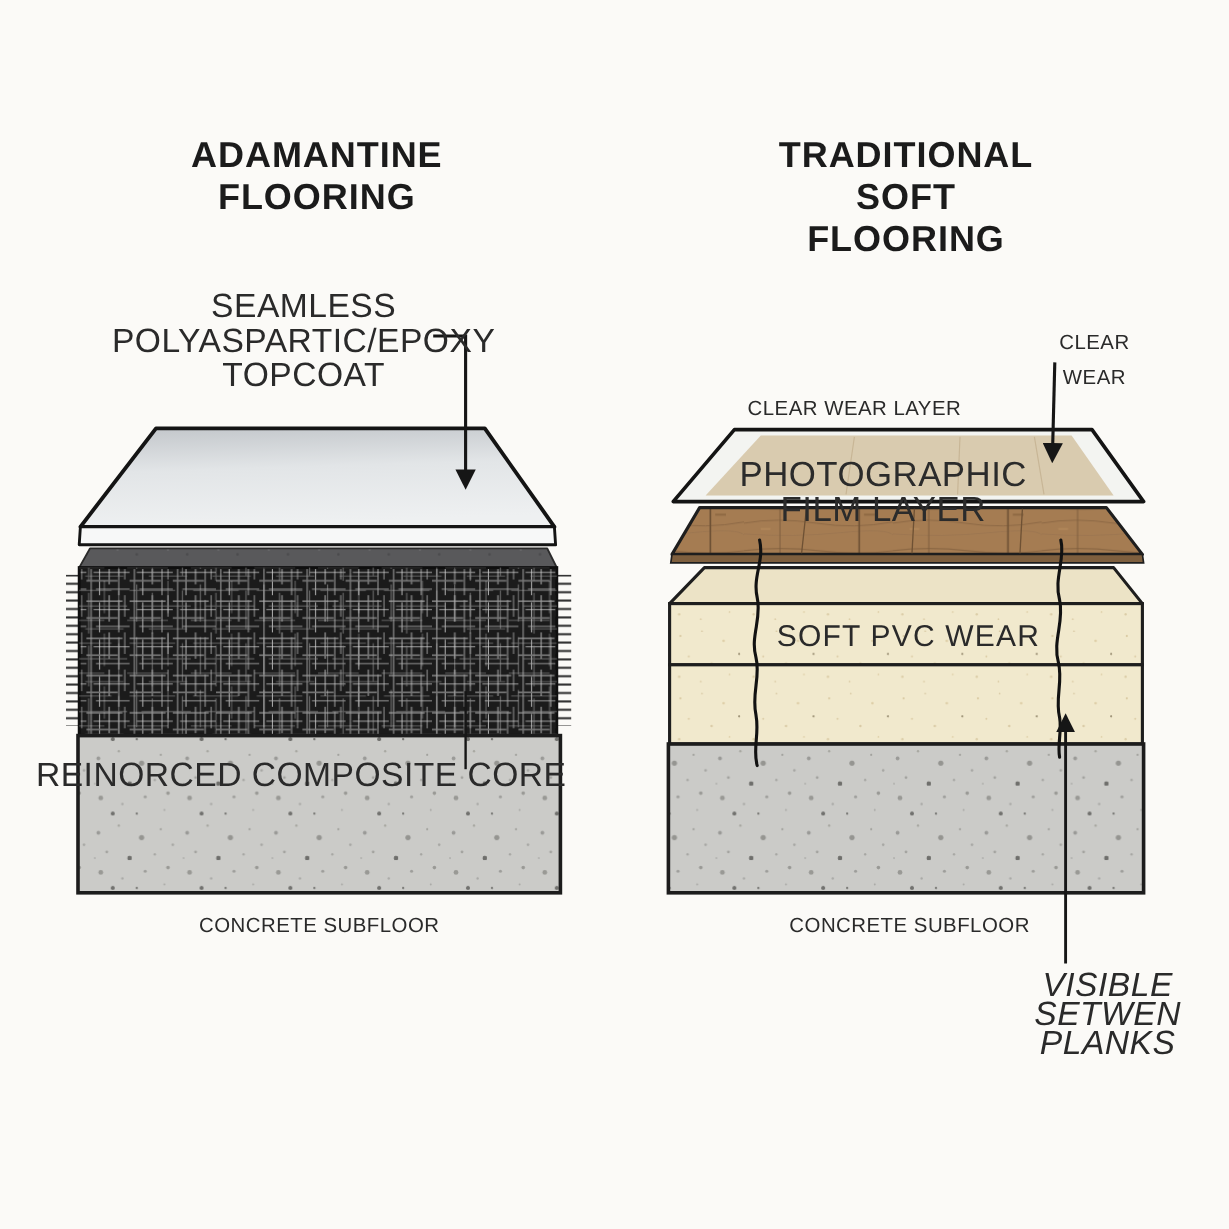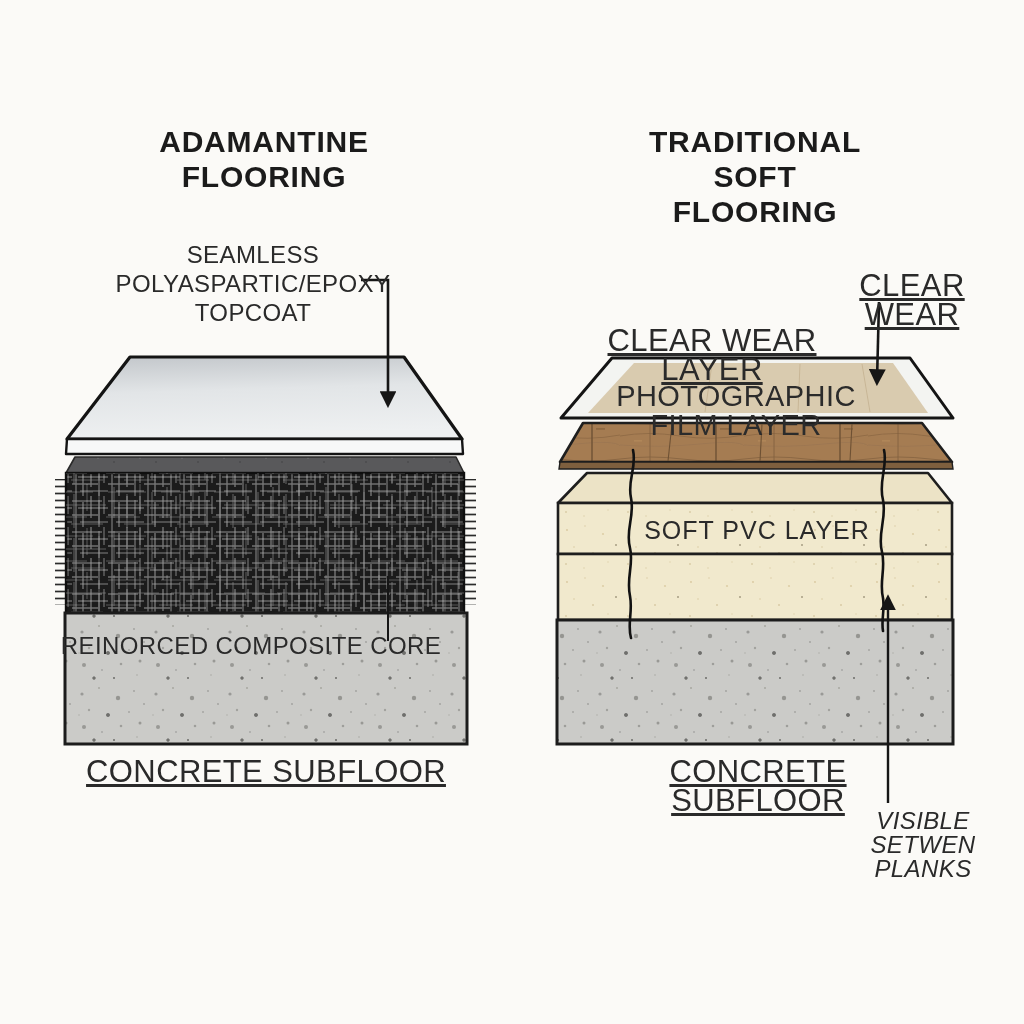--- a/index.html
+++ b/index.html
@@ -19,30 +19,29 @@
     white-space:pre-line;
     color:#262626;
     font-family:"Liberation Sans", sans-serif;
   }
   .title{
     font-weight:700;
     font-size:30px;
     line-height:35px;
     letter-spacing:0.8px;
     color:#1b1b1b;
-    margin-top:12px;
   }
   .callout{
-    font-size:24px;
+    font-size:28px;
     line-height:29px;
     letter-spacing:0.4px;
     color:#2a2a2a;
   }
   .callout.big{font-size:25px;letter-spacing:1px;}
-  .callout.med{font-size:31px;text-decoration:underline;}
+  .callout.med{font-size:17px;}
   .callout.film{font-size:29px;color:#2b2b2b;}
   .callout.seams{line-height:24px;font-style:italic;}
 </style>
 </head>
 <body>
 
 <div class="canvas">
 
   <svg class="diagram" width="1024" height="1024" viewBox="0 0 1024 1024">
     <defs>
@@ -203,21 +202,21 @@
   <div class="label callout" style="left:253px; top:240px;">SEAMLESS
 POLYASPARTIC/EPOXY
 TOPCOAT</div>
 
   <div class="label callout med" style="left:912px; top:271px;">CLEAR WEAR</div>
 
   <div class="label callout med" style="left:712px; top:326px;">CLEAR WEAR LAYER</div>
 
   <div class="label callout film" style="left:736px; top:382px;">PHOTOGRAPHIC FILM LAYER</div>
 
-  <div class="label callout big" style="left:757px; top:516px;">SOFT PVC LAYER</div>
+  <div class="label callout big" style="left:757px; top:516px;">SOFT PVC WEAR</div>
 
   <div class="label callout" style="left:251px; top:631px;">REINORCED COMPOSITE CORE</div>
 
   <div class="label callout med" style="left:266px; top:757px;">CONCRETE SUBFLOOR</div>
 
   <div class="label callout med" style="left:758px; top:757px;">CONCRETE SUBFLOOR</div>
 
   <div class="label callout seams" style="left:923px; top:809px;">VISIBLE
 SETWEN
 PLANKS</div>

